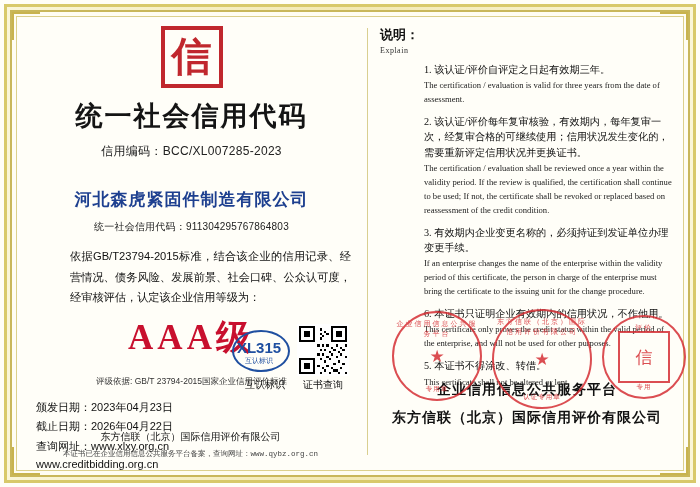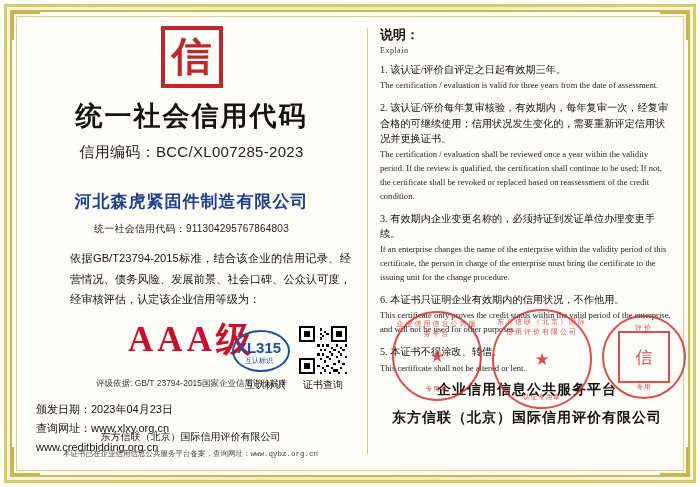--- a/index.html
+++ b/index.html
@@ -50,21 +50,21 @@
     color:#c0272d;font-size:40px;line-height:1;font-weight:bold;
     font-family:"DejaVu Serif","Liberation Serif",serif;
     padding-bottom:2px;
   }
   .title{
     text-align:center;font-size:27px;letter-spacing:2px;color:#141414;
     font-weight:bold;margin-top:10px;
     font-family:"DejaVu Sans","Liberation Sans",sans-serif;
   }
   .code-line{
-    text-align:center;font-size:15px;color:#222;margin-top:9px;letter-spacing:.3px;
+    text-align:center;font-size:12px;color:#222;margin-top:9px;letter-spacing:.3px;
   }
   .company{
     text-align:center;font-size:17px;color:#1d3f8f;font-weight:bold;
     margin-top:28px;letter-spacing:1px;
   }
   .usc{
     text-align:center;font-size:10px;color:#222;margin-top:9px;letter-spacing:.2px;
   }
   .para{
     font-size:11.2px;color:#111;line-height:1.85;margin-top:12px;
@@ -117,21 +117,21 @@
   }
   .qr canvas,.qr .qrgrid{width:100%;height:100%;display:block;}
   .qr-label{
     position:absolute;right:8px;top:360px;width:64px;text-align:center;
     font-size:10px;color:#111;
   }
 
   
   .exp-title{font-size:13px;color:#111;font-weight:bold;}
   .exp-sub{font-size:8px;color:#333;margin-top:2px;letter-spacing:.5px;}
-  .r-item{margin-top:7px;}
+  .r-item{margin-top:7px;margin-left:44px;}
   .r-cn{font-size:10.2px;color:#111;line-height:1.5;}
   .r-en{font-size:8.6px;color:#222;line-height:1.62;margin-top:2px;}
 
   .right-foot{
     position:absolute;left:8px;right:8px;bottom:42px;text-align:center;
   }
   .rf1{font-size:14px;color:#111;font-weight:bold;letter-spacing:1px;}
   .rf2{font-size:14px;color:#111;font-weight:bold;letter-spacing:1px;margin-top:10px;}
 
   
@@ -191,20 +191,23 @@
       </div>
 
       <div class="para">依据GB/T23794-2015标准，结合该企业的信用记录、经营情况、债务风险、发展前景、社会口碑、公众认可度，经审核评估，认定该企业信用等级为：</div>
 
       <div class="grade">AAA级</div>
       <div class="grade-note">评级依据: GB/T 23794-2015国家企业信用评价标准</div>
 
       <div class="dates">
         <div>
           <span>颁发日期：</span><span>2023年04月23日</span>
+        </div>
+        <div>
+          <span>截止日期：</span><span>2026年04月22日</span>
         </div>
         <div>
           <span>查询网址：</span><span>www.xlxy.org.cn</span>
         </div>
       </div>
       <div class="url">www.creditbidding.org.cn</div>
 
       <div class="badge-xl">
         <div class="ring"></div>
         <div class="txt">XL315</div>

